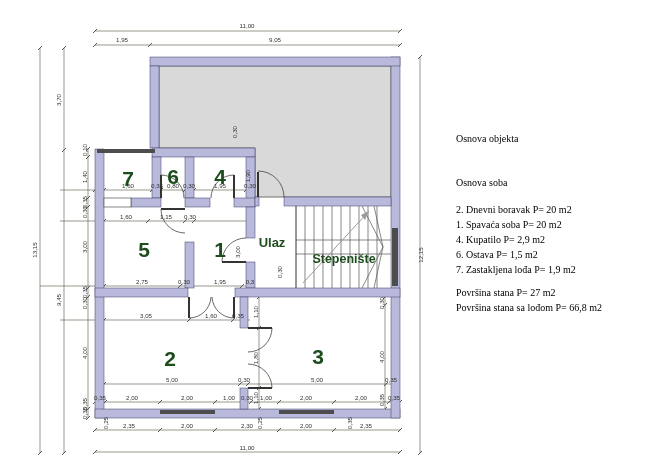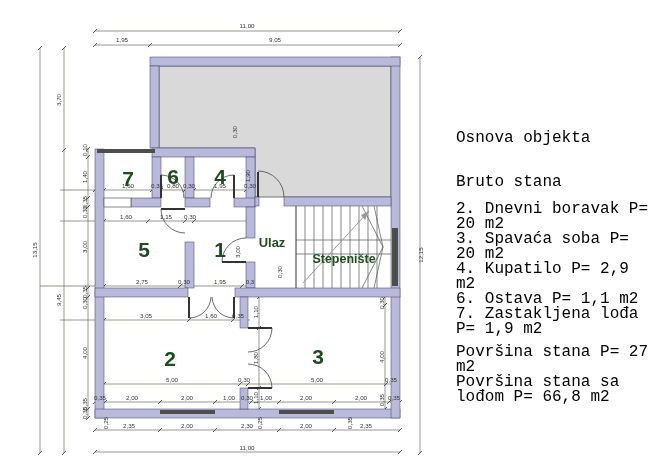--- a/index.html
+++ b/index.html
@@ -1,20 +1,20 @@
 <!DOCTYPE html>
 <html><head>
 <meta charset="utf-8">
 <style>
   html,body{margin:0;padding:0;background:#fff;}
   .canvas{position:relative;width:654px;height:467px;background:#fff;overflow:hidden;
           font-family:"Liberation Sans",sans-serif;}
   .plan-svg{position:absolute;left:0;top:0;}
   .legend{position:absolute;left:456px;top:131px;width:198px;color:#000;
-          font-family:Liberation Mono, monospace;font-size:16px;line-height:15px;}
+          font-family:Liberation Serif, serif;font-size:10px;line-height:15px;}
   .legend .block{margin:0 0 0 0;}
   .legend .gap-lg{height:29px;}
   .legend .gap-md{height:12px;}
   .legend .gap-sm{height:8px;}
   .dim{font-family:"Liberation Sans",sans-serif;font-size:6.2px;fill:#333;text-anchor:middle;}
   .roomnum{font-family:"Liberation Sans",sans-serif;font-weight:bold;font-size:21px;
            fill:#1d4d1d;text-anchor:middle;}
   .greenlbl{font-family:"Liberation Sans",sans-serif;font-weight:bold;font-size:13px;
             fill:#1d4d1d;text-anchor:middle;}
   .greenlbl2{font-family:"Liberation Sans",sans-serif;font-weight:bold;font-size:12.5px;
@@ -233,25 +233,25 @@
 
     <text class="dim" x="108" y="423" transform="rotate(-90 108,423)">0,25</text>
     <text class="dim" x="262" y="423" transform="rotate(-90 262,423)">0,25</text>
     <text class="dim" x="352" y="423" transform="rotate(-90 352,423)">0,35</text>
   </g>
 </svg>
 
 <div class="legend">
   <div class="block">Osnova objekta</div>
   <div class="gap-lg"></div>
-  <div class="block">Bruto stana</div>
+  <div class="block">Osnova soba</div>
   <div class="gap-md"></div>
   <div class="block">2. Dnevni boravak P= 20 m2</div>
-  <div class="block">3. Spavaća soba P= 20 m2</div>
+  <div class="block">1. Spavaća soba P= 20 m2</div>
   <div class="block">4. Kupatilo P= 2,9 m2</div>
-  <div class="block">6. Ostava P= 1,1 m2</div>
+  <div class="block">6. Ostava P= 1,5 m2</div>
   <div class="block">7. Zastakljena lođa P= 1,9 m2</div>
   <div class="gap-sm"></div>
   <div class="block">Površina stana P= 27 m2</div>
   <div class="block">Površina stana sa lođom P= 66,8 m2</div>
 </div>
 
 </div>
 
 </body></html>

